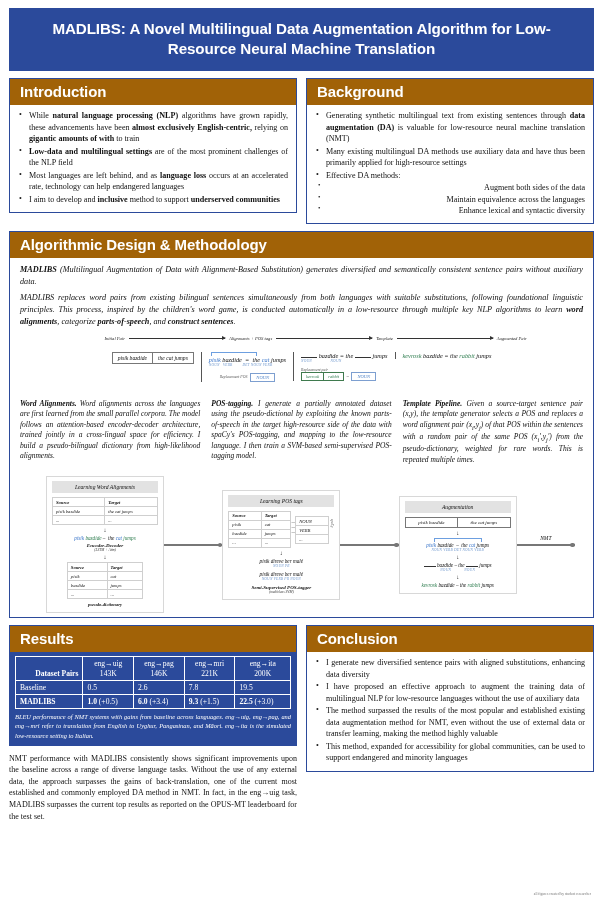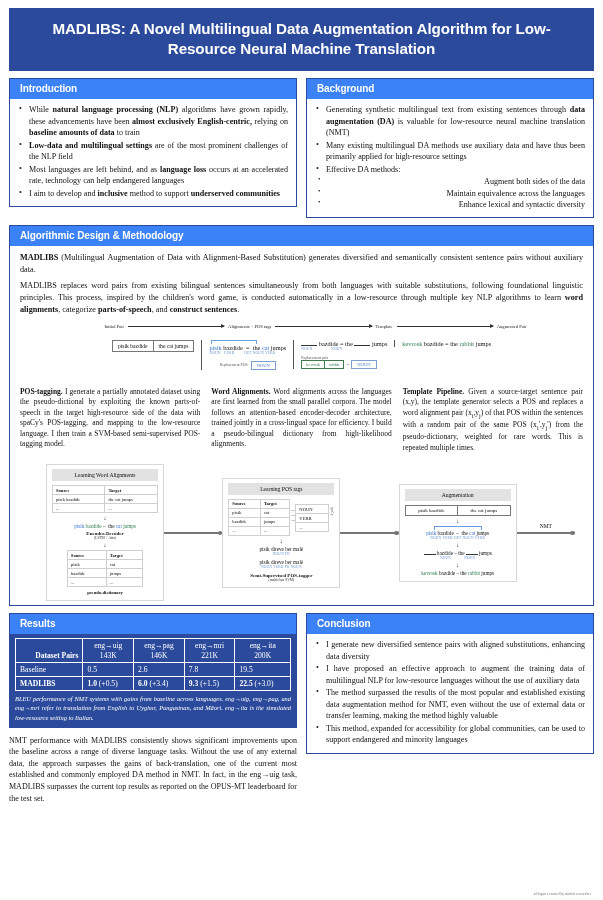--- a/index.html
+++ b/index.html
@@ -23,25 +23,25 @@
     padding: 11px 18px 12px 18px;
     font-family: "Liberation Sans", sans-serif;
     font-weight: bold;
     font-size: 15.2px;
     line-height: 1.33;
     letter-spacing: -0.1px;
   }
 
   
   .sec-head {
-    background: #3b82f6;
+    background: #a16207;
     color: #ffffff;
     font-family: "Liberation Sans", sans-serif;
     font-weight: bold;
-    font-size: 10px;
+    font-size: 15px;
     padding: 4px 10px 5px 10px;
     letter-spacing: -0.1px;
   }
   .panel { border: 1px solid #2b4a9b; background: #fff; }
   .panel-body { padding: 5px 8px 6px 8px; }
 
   
   .cols2 { display: flex; gap: 9px; margin-top: 7px; }
   .col { width: 50%; }
 
@@ -71,21 +71,21 @@
   }
   ul.b2 > li::before {
     content: "\2022";
     position: absolute; left: 3px; top: -1px;
     font-size: 7px; color: #222;
   }
   b, strong { font-weight: bold; }
 
   
   .meth { margin-top: 7px; }
-  .meth .panel-body { padding: 6px 10px 4px 10px; }
+  .meth .panel-body { padding: 6px 10px 4px 10px; font-style: italic; }
   .meth p {
     font-size: 8.2px; line-height: 1.44;
     text-align: justify; color: #111;
     margin-bottom: 5px;
   }
 
   
   .flow1 { margin: 3px 0 4px 0; position: relative; height: 62px; }
   .flowlabels {
     display: flex; align-items: center;
@@ -201,21 +201,21 @@
 <div id="poster">
 
   <div class="title-bar">MADLIBS: A Novel Multilingual Data Augmentation Algorithm for Low-Resource Neural Machine Translation</div>
 
   <div class="cols2">
     <div class="col">
       <div class="panel">
         <div class="sec-head">Introduction</div>
         <div class="panel-body">
           <ul class="b" id="intro-list">
-              <li>While <b>natural language processing (NLP)</b> algorithms have grown rapidly, these advancements have been <b>almost exclusively English-centric,</b> relying on <b>baseline amounts of data</b> to train</li>
+              <li>While <b>natural language processing (NLP)</b> algorithms have grown rapidly, these advancements have been <b>almost exclusively English-centric,</b> relying on <b>gigantic amounts of with</b> to train</li>
               <li><b>Low-data and multilingual settings</b> are of the most prominent challenges of the NLP field</li>
               <li>Most languages are left behind, and as <b>language loss</b> occurs at an accelerated rate, technology can help endangered languages</li>
               <li>I aim to develop and <b>inclusive</b> method to support <b>underserved communities</b></li>
             </ul>
         </div>
       </div>
     </div>
     <div class="col">
       <div class="panel">
         <div class="sec-head">Background</div>
@@ -296,24 +296,24 @@
           <div class="f1cell">
             <div class="sentline">
               <span class="gr">kevrosk</span> bazdide = the <span class="gr">rabbit</span> jumps
             </div>
           </div>
         </div>
       </div>
 
       <div class="cols3">
         <div>
+            <p id="c1"><b>Word Alignments.</b> Word alignments across the languages are first learned from the small parallel corpora. The model follows an attention-based encoder-decoder architecture, trained jointly in a cross-lingual space for efficiency. I build a pseudo-bilingual dictionary from high-likelihood alignments.</p>
+          </div>
+        <div>
             <p id="c2"><b>POS-tagging.</b> I generate a partially annotated dataset using the pseudo-dictional by exploiting the known parts-of-speech in the target high-resource side of the data with spaCy's POS-tagging, and mapping to the low-resource language. I then train a SVM-based semi-supervised POS-tagging model.</p>
-          </div>
-        <div>
-            <p id="c1"><b>Word Alignments.</b> Word alignments across the languages are first learned from the small parallel corpora. The model follows an attention-based encoder-decoder architecture, trained jointly in a cross-lingual space for efficiency. I build a pseudo-bilingual dictionary from high-likelihood alignments.</p>
           </div>
         <div>
             <p id="c3"><b>Template Pipeline.</b> Given a source-target sentence pair (x,y), the template generator selects a POS and replaces a word alignment pair (x<sub>i</sub>,y<sub>j</sub>) of that POS within the sentences with a random pair of the same POS (x<sub>i</sub>',y<sub>j</sub>') from the pseudo-dictionary, weighted for rare words. This is repeated multiple times.</p>
           </div>
       </div>
 
       <div class="pipeline">
         <div style="width:26px"></div>
 
         <div class="pbox">

